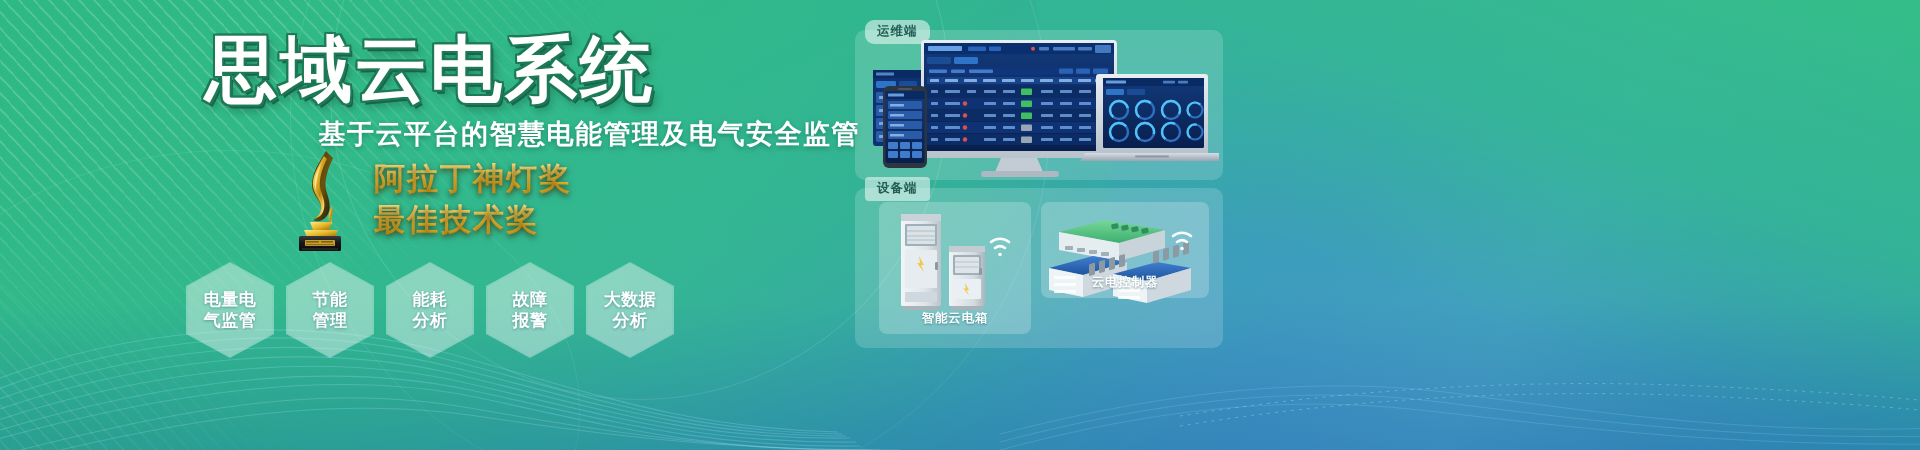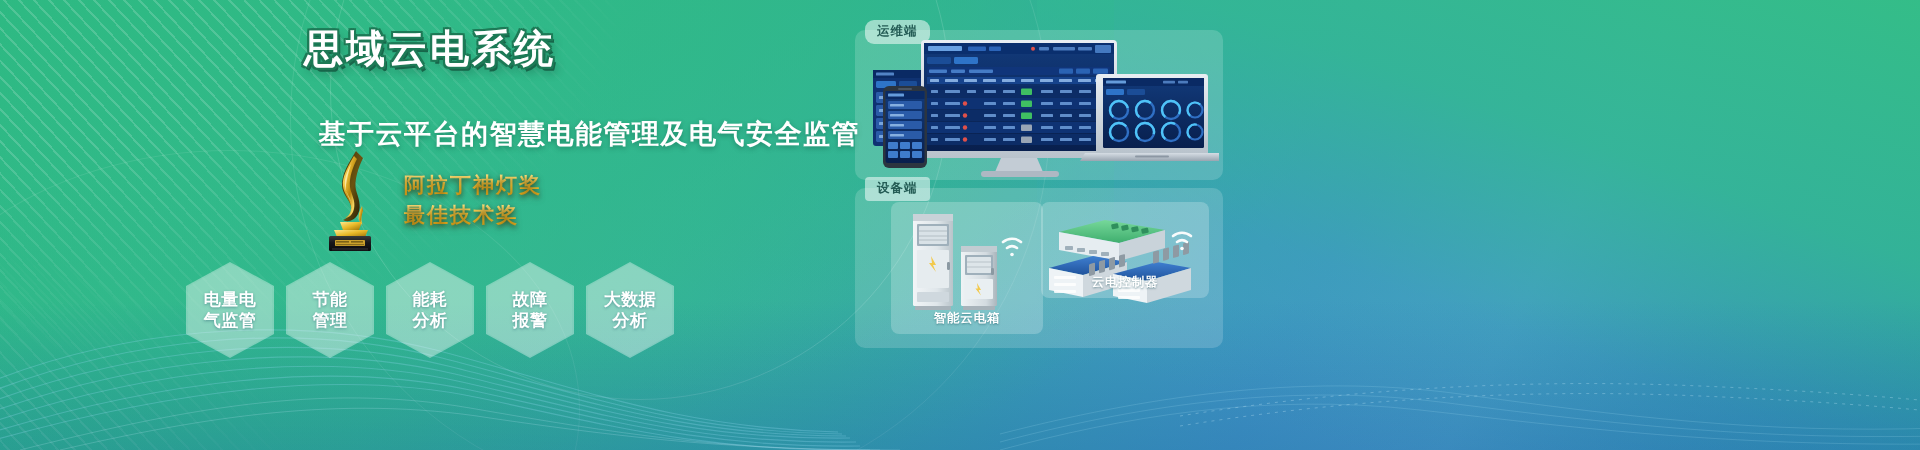--- a/index.html
+++ b/index.html
@@ -77,21 +77,21 @@
     background:linear-gradient(to top, rgba(22,96,160,0.30), rgba(22,96,160,0));
   }
 
   
   .left-col {
     position:absolute; left:0; top:0; width:860px; height:450px;
   }
   .title {
     position:absolute; left:0; right:0; top:22px;
     text-align:center;
-    font-size:39px; font-weight:bold;
+    font-size:72px; font-weight:bold;
     letter-spacing:3px;
     color:#ffffff;
     text-shadow:
       2px 0 0 #1d7a56, -2px 0 0 #1d7a56, 0 2px 0 #1d7a56, 0 -2px 0 #1d7a56,
       2px 2px 0 #1d7a56, -2px 2px 0 #1d7a56, 2px -2px 0 #1d7a56, -2px -2px 0 #1d7a56,
       3px 4px 0 #17664a, 4px 6px 10px rgba(0,0,0,0.30);
   }
   .subtitle {
     position:absolute; left:0; right:0; top:92px;
     text-align:right;
@@ -104,21 +104,21 @@
 
   
   .award {
     position:absolute; left:0; right:0; top:148px;
     display:flex; align-items:center; justify-content:center; gap:22px;
   }
   .trophy { position:relative; width:64px; height:104px; }
   .trophy svg { display:block; }
   .award-text {
     display:flex; flex-direction:column; gap:6px;
-    font-size:21px; font-weight:bold; letter-spacing:2px;
+    font-size:31px; font-weight:bold; letter-spacing:2px;
     color:#f5c33a;
     text-shadow:0 2px 4px rgba(60,40,0,0.45);
   }
   .award-text span { line-height:1.12;
     background:linear-gradient(to bottom,#ffe88a 0%,#f5c02e 55%,#e0a316 100%);
     -webkit-background-clip:text; background-clip:text;
     -webkit-text-fill-color:transparent;
     filter:drop-shadow(0 2px 3px rgba(50,35,0,0.40));
   }
 
@@ -169,21 +169,21 @@
     letter-spacing:1px;
     white-space:nowrap;
   }
   .panel.p1 .panel-tag { left:10px; top:-10px;border-radius:9px; }
 
   .device-card {
     position:absolute;
     background:rgba(255,255,255,0.22);
     border-radius:8px;
   }
-  .device-card.d1 { left:36px; top:14px; width:152px; height:132px; }
+  .device-card.d1 { left:24px; top:14px; width:152px; height:132px; }
   .device-card.d2 { left:186px; top:14px; width:168px; height:96px; }
   .device-caption {
     position:absolute; left:0; right:0; bottom:7px;
     text-align:center;
     font-size:12.5px; font-weight:bold; color:#ffffff;
     letter-spacing:0.8px;
     text-shadow:0 1px 2px rgba(0,60,70,0.45);
   }
 
   

